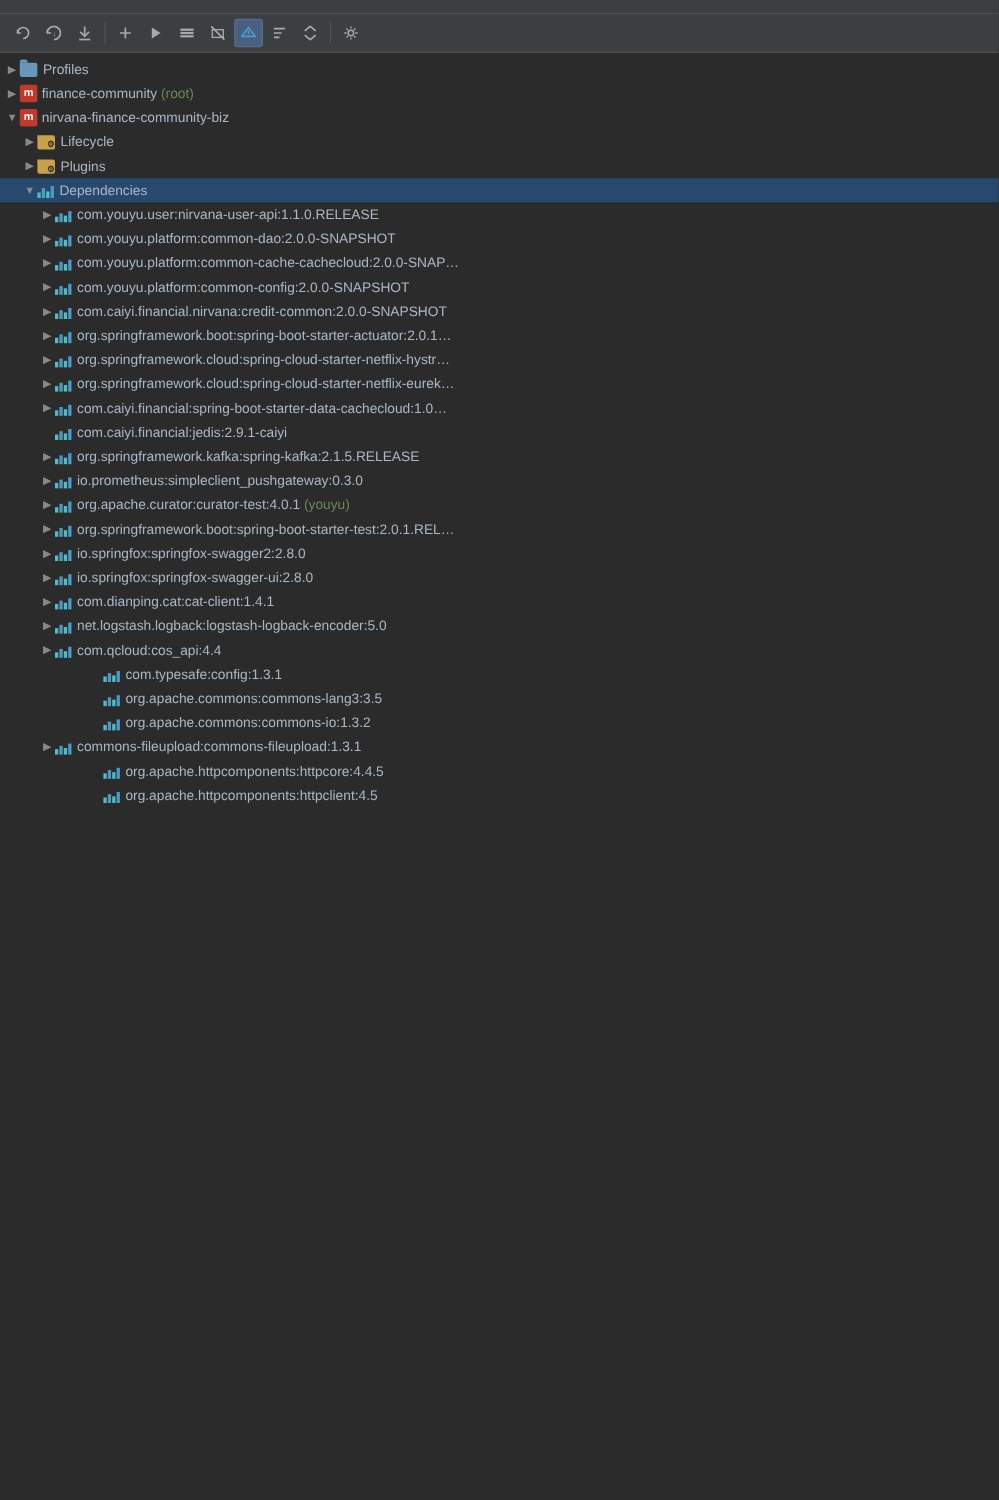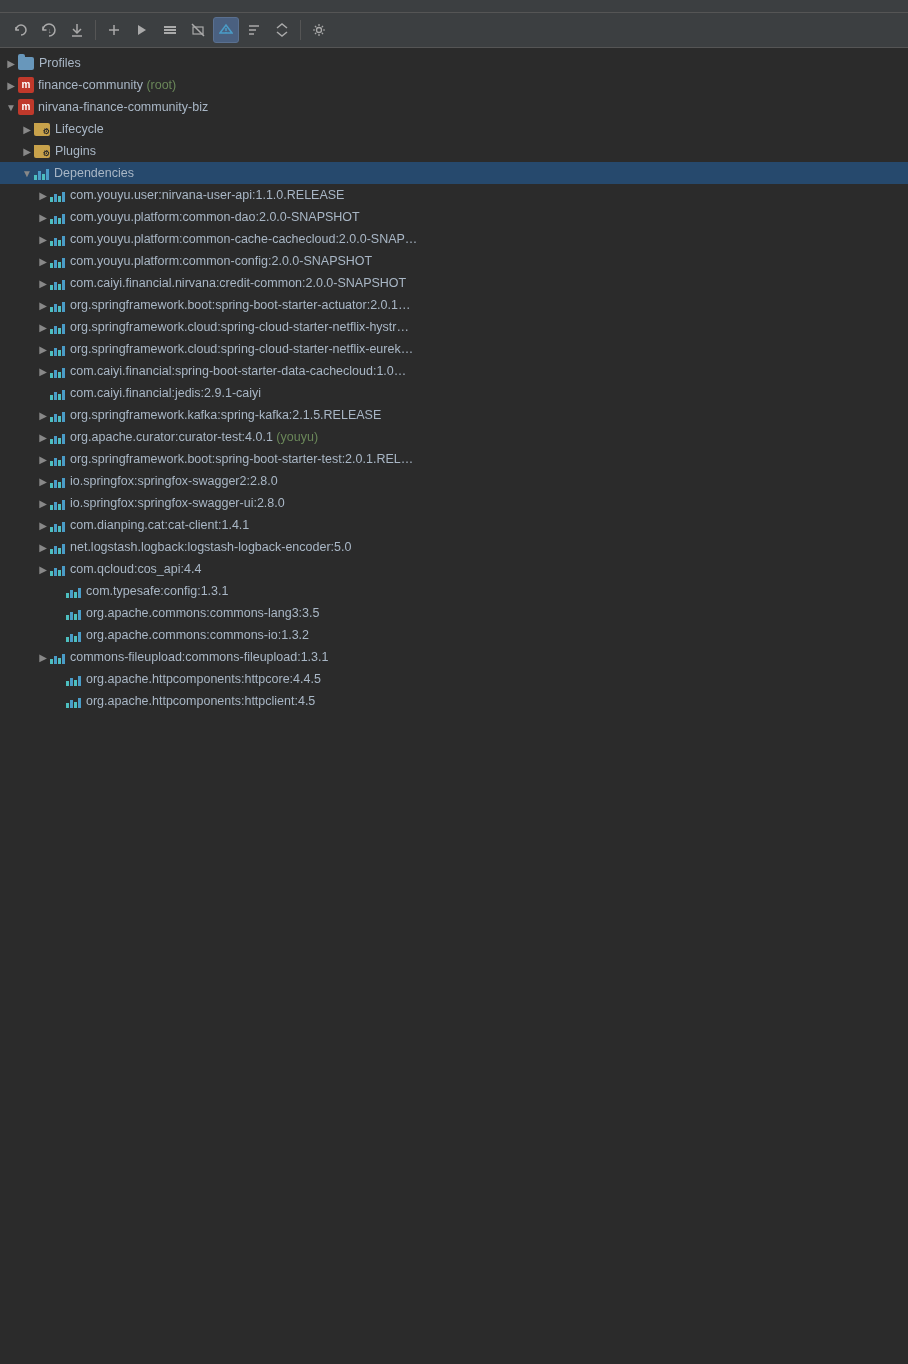--- a/index.html
+++ b/index.html
@@ -79,21 +79,21 @@
       padding: 2px 0;
       cursor: pointer;
       white-space: nowrap;
       height: 22px;
     }
     .tree-item.selected { background: #26496d; }
 
     .indent-0 { padding-left: 4px; }
     .indent-1 { padding-left: 20px; }
     .indent-2 { padding-left: 36px; }
-    .indent-3 { padding-left: 52px; }
+    .indent-3 { padding-left: 80px; }
 
     .arrow {
       width: 14px;
       height: 14px;
       display: inline-flex;
       align-items: center;
       justify-content: center;
       font-size: 10px;
       color: #888;
       flex-shrink: 0;
@@ -416,20 +416,30 @@
       <span class="item-label">org.springframework.kafka:spring-kafka:2.1.5.RELEASE</span>
     </div>
     <div class="tree-item indent-2">
       <span class="arrow arrow-right"></span>
       <div class="icon-bars">
         <div class="bar teal" style="height: 5px;"></div>
         <div class="bar blue" style="height: 8px;"></div>
         <div class="bar teal" style="height: 6px;"></div>
         <div class="bar blue" style="height: 10px;"></div>
       </div>
+      <span class="item-label">io.prometheus:simpleclient_pushgateway:0.3.0</span>
+    </div>
+    <div class="tree-item indent-2">
+      <span class="arrow arrow-right"></span>
+      <div class="icon-bars">
+        <div class="bar teal" style="height: 5px;"></div>
+        <div class="bar blue" style="height: 8px;"></div>
+        <div class="bar teal" style="height: 6px;"></div>
+        <div class="bar blue" style="height: 10px;"></div>
+      </div>
       <span class="item-label">org.apache.curator:curator-test:4.0.1<span class="test-tag"> (youyu)</span></span>
     </div>
     <div class="tree-item indent-2">
       <span class="arrow arrow-right"></span>
       <div class="icon-bars">
         <div class="bar teal" style="height: 5px;"></div>
         <div class="bar blue" style="height: 8px;"></div>
         <div class="bar teal" style="height: 6px;"></div>
         <div class="bar blue" style="height: 10px;"></div>
       </div>

